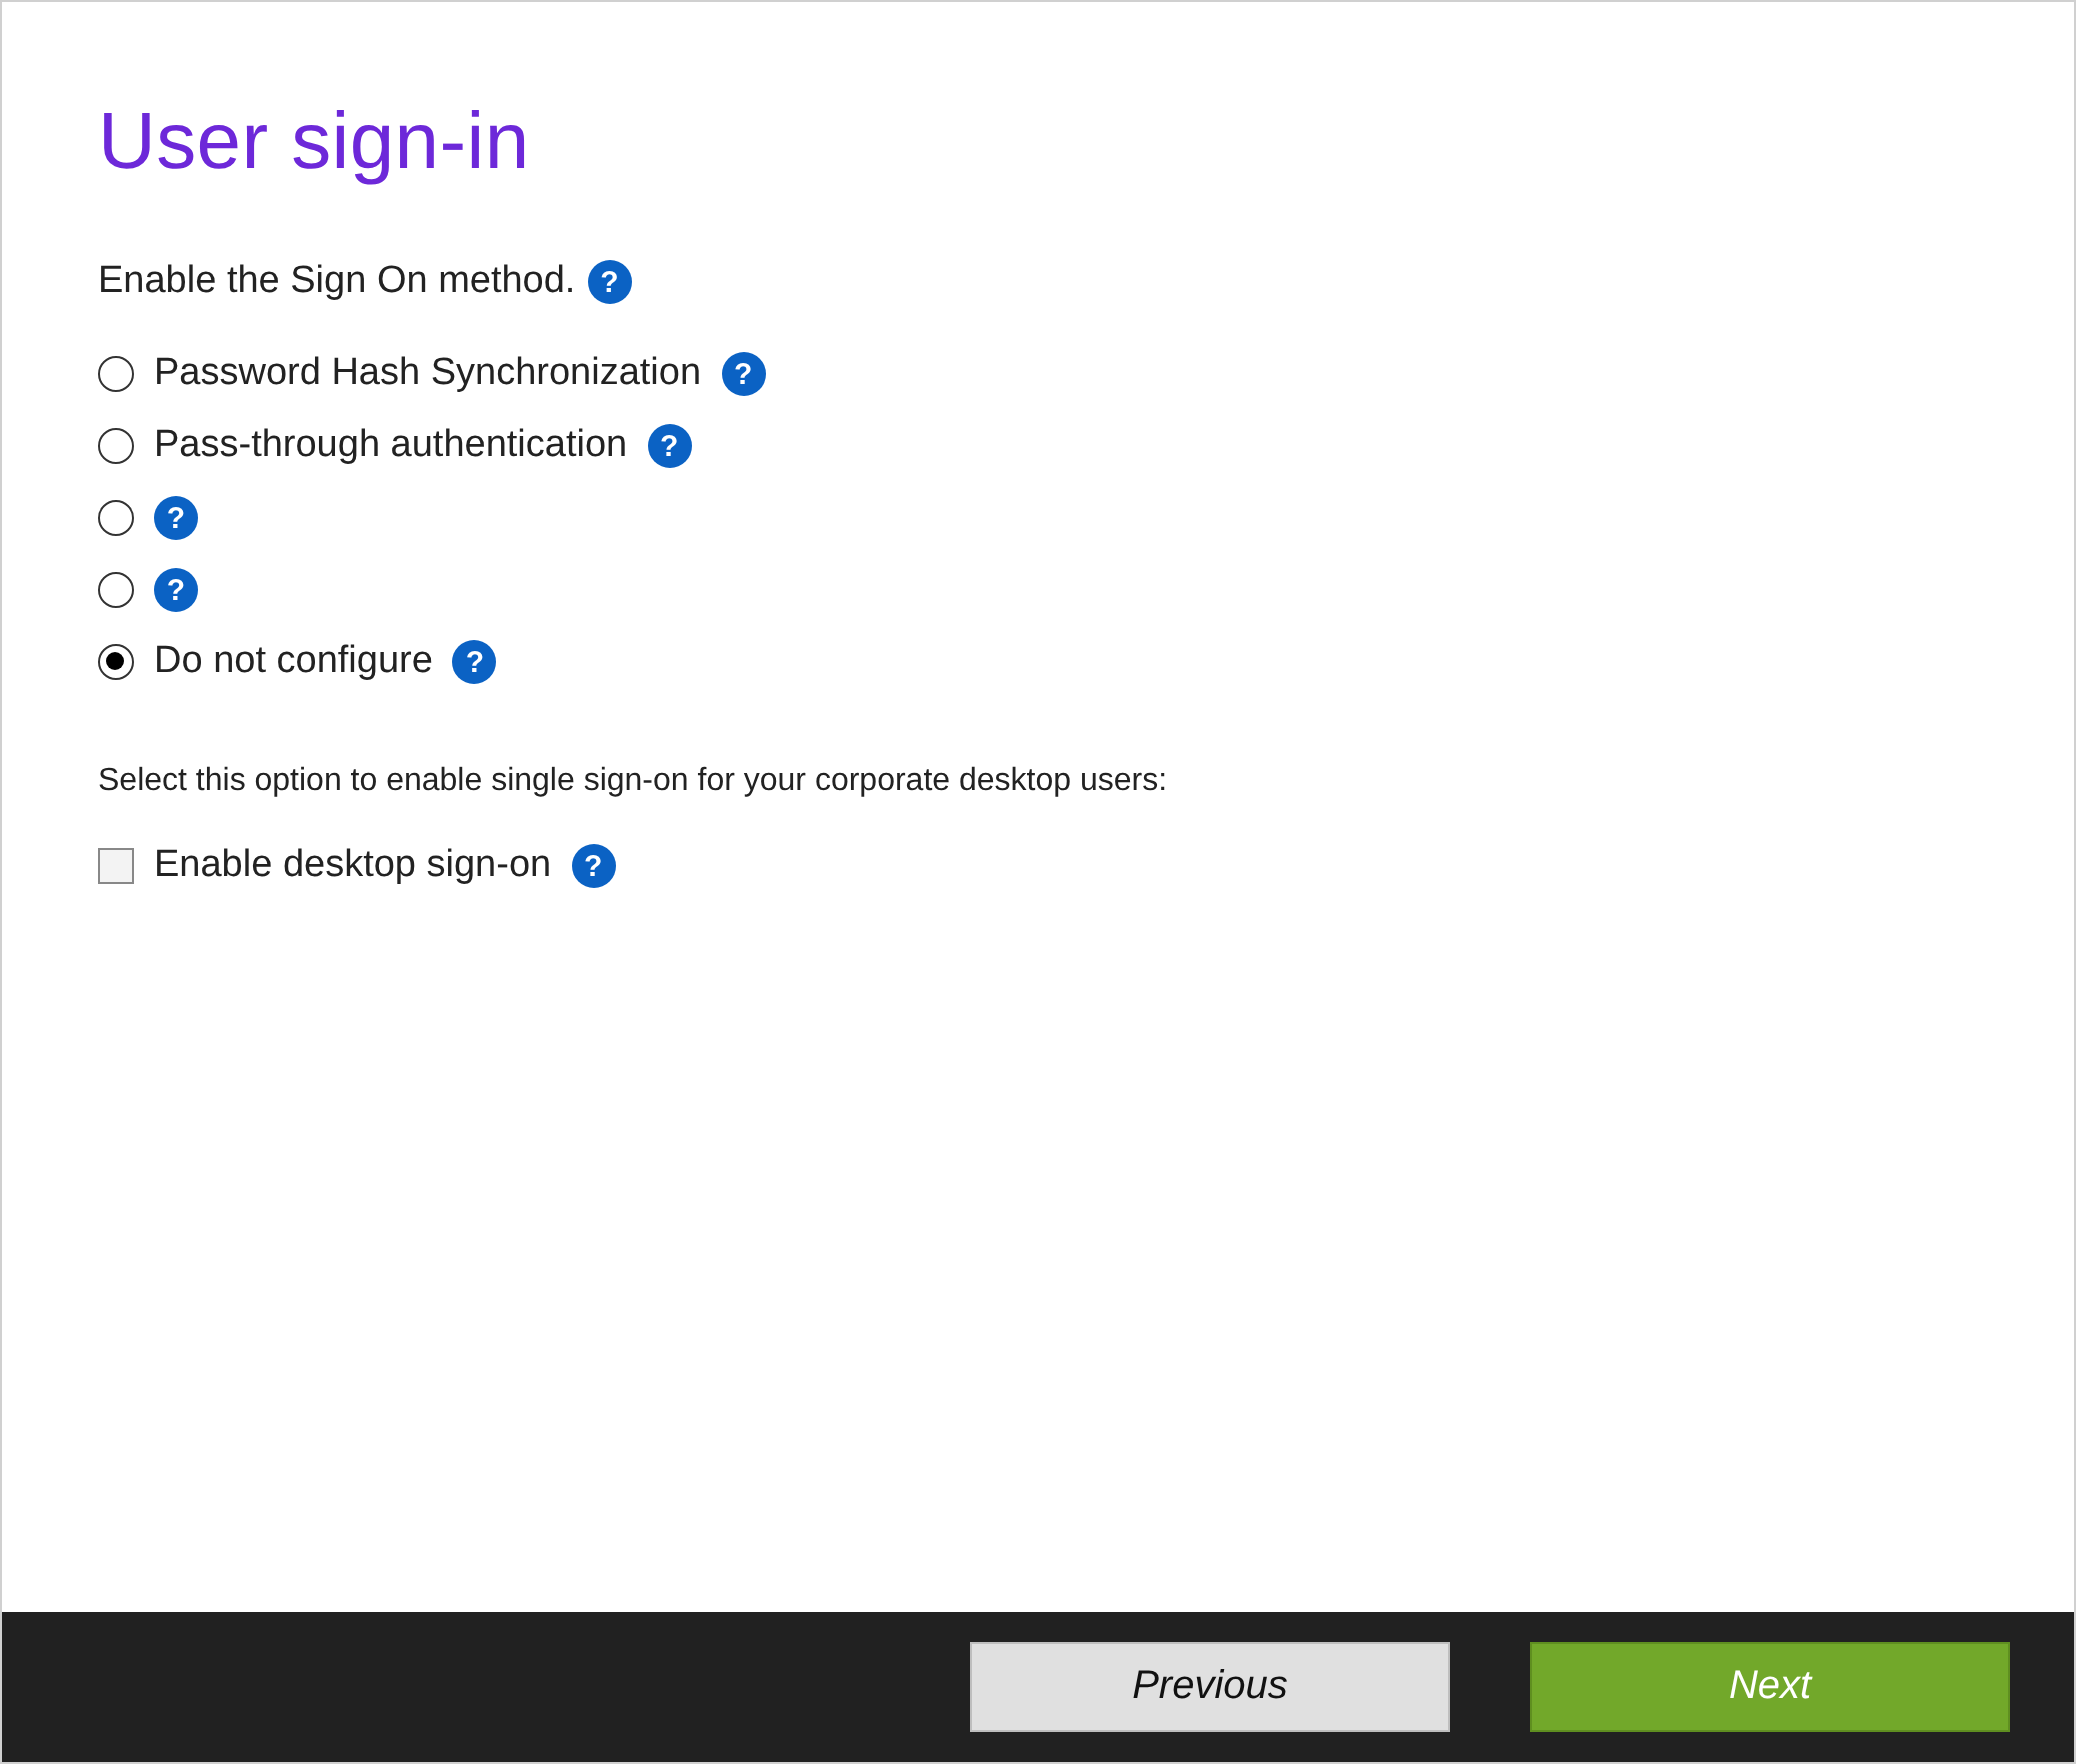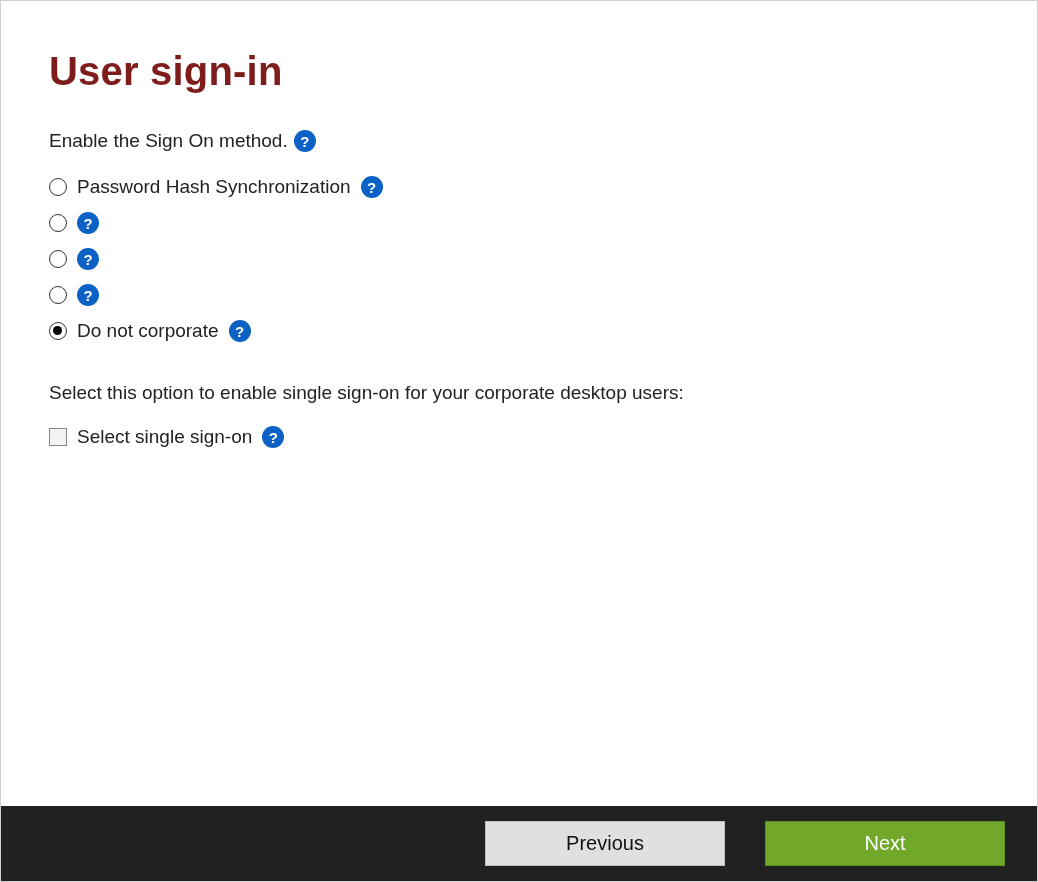--- a/index.html
+++ b/index.html
@@ -8,36 +8,36 @@
       background: #ffffff;
       width: 1038px;
       height: 882px;
       position: relative;
       border: 1px solid #d0d0d0;
     }
     .content {
       padding: 48px 48px 0 48px;
     }
     h1.page-title {
-      font-weight: 700;
+      font-weight: 400;
       font-size: 40px;
-      color: #7f1d1d;
+      color: #6d28d9;
       margin-bottom: 36px;
       letter-spacing: 0.2px;
     }
     .prompt {
       font-size: 19px;
       color: #222;
       margin-bottom: 24px;
       display: flex;
       align-items: center;
       gap: 6px;
     }
     .section-text {
-      font-size: 19px;
+      font-size: 16px;
       color: #222;
       margin-top: 40px;
       margin-bottom: 22px;
     }
     .radio-group {
       display: flex;
       flex-direction: column;
       gap: 14px;
     }
     .radio-row, .check-row {
@@ -103,20 +103,21 @@
     }
     .btn {
       width: 240px;
       height: 45px;
       font-size: 20px;
       cursor: pointer;
       border: 1px solid rgba(0,0,0,0.15);
       display: flex;
       align-items: center;
       justify-content: center;
+      font-style: italic;
     }
     .btn-previous {
       background: #e0e0e0;
       color: #111;
     }
     .btn-next {
       background: #72a82a;
       color: #fff;
       border: 1px solid #5f8f20;
     }
@@ -135,46 +136,47 @@
   <div class="radio-group">
 
     <div class="radio-row">
       <span class="radio"></span>
       <span class="option-label">Password Hash Synchronization</span>
       <span class="help-icon">?</span>
     </div>
 
     <div class="radio-row">
       <span class="radio"></span>
+      <span class="option-label">Pass-through authentication</span>
       <span class="help-icon">?</span>
     </div>
 
     <div class="radio-row">
       <span class="radio"></span>
       <span class="help-icon">?</span>
     </div>
 
     <div class="radio-row">
       <span class="radio"></span>
       <span class="help-icon">?</span>
     </div>
 
     <div class="radio-row">
       <span class="radio selected"></span>
-      <span class="option-label">Do not corporate</span>
+      <span class="option-label">Do not configure</span>
       <span class="help-icon">?</span>
     </div>
 
   </div>
 
   <div class="section-text">Select this option to enable single sign-on for your corporate desktop users:</div>
 
   <div class="check-row">
     <span class="checkbox"></span>
-    <span class="option-label">Select single sign-on</span>
+    <span class="option-label">Enable desktop sign-on</span>
     <span class="help-icon">?</span>
   </div>
 </div>
 
 <div class="footer">
   <div class="btn btn-previous">Previous</div>
   <div class="btn btn-next">Next</div>
 </div>
 
 </body></html>

